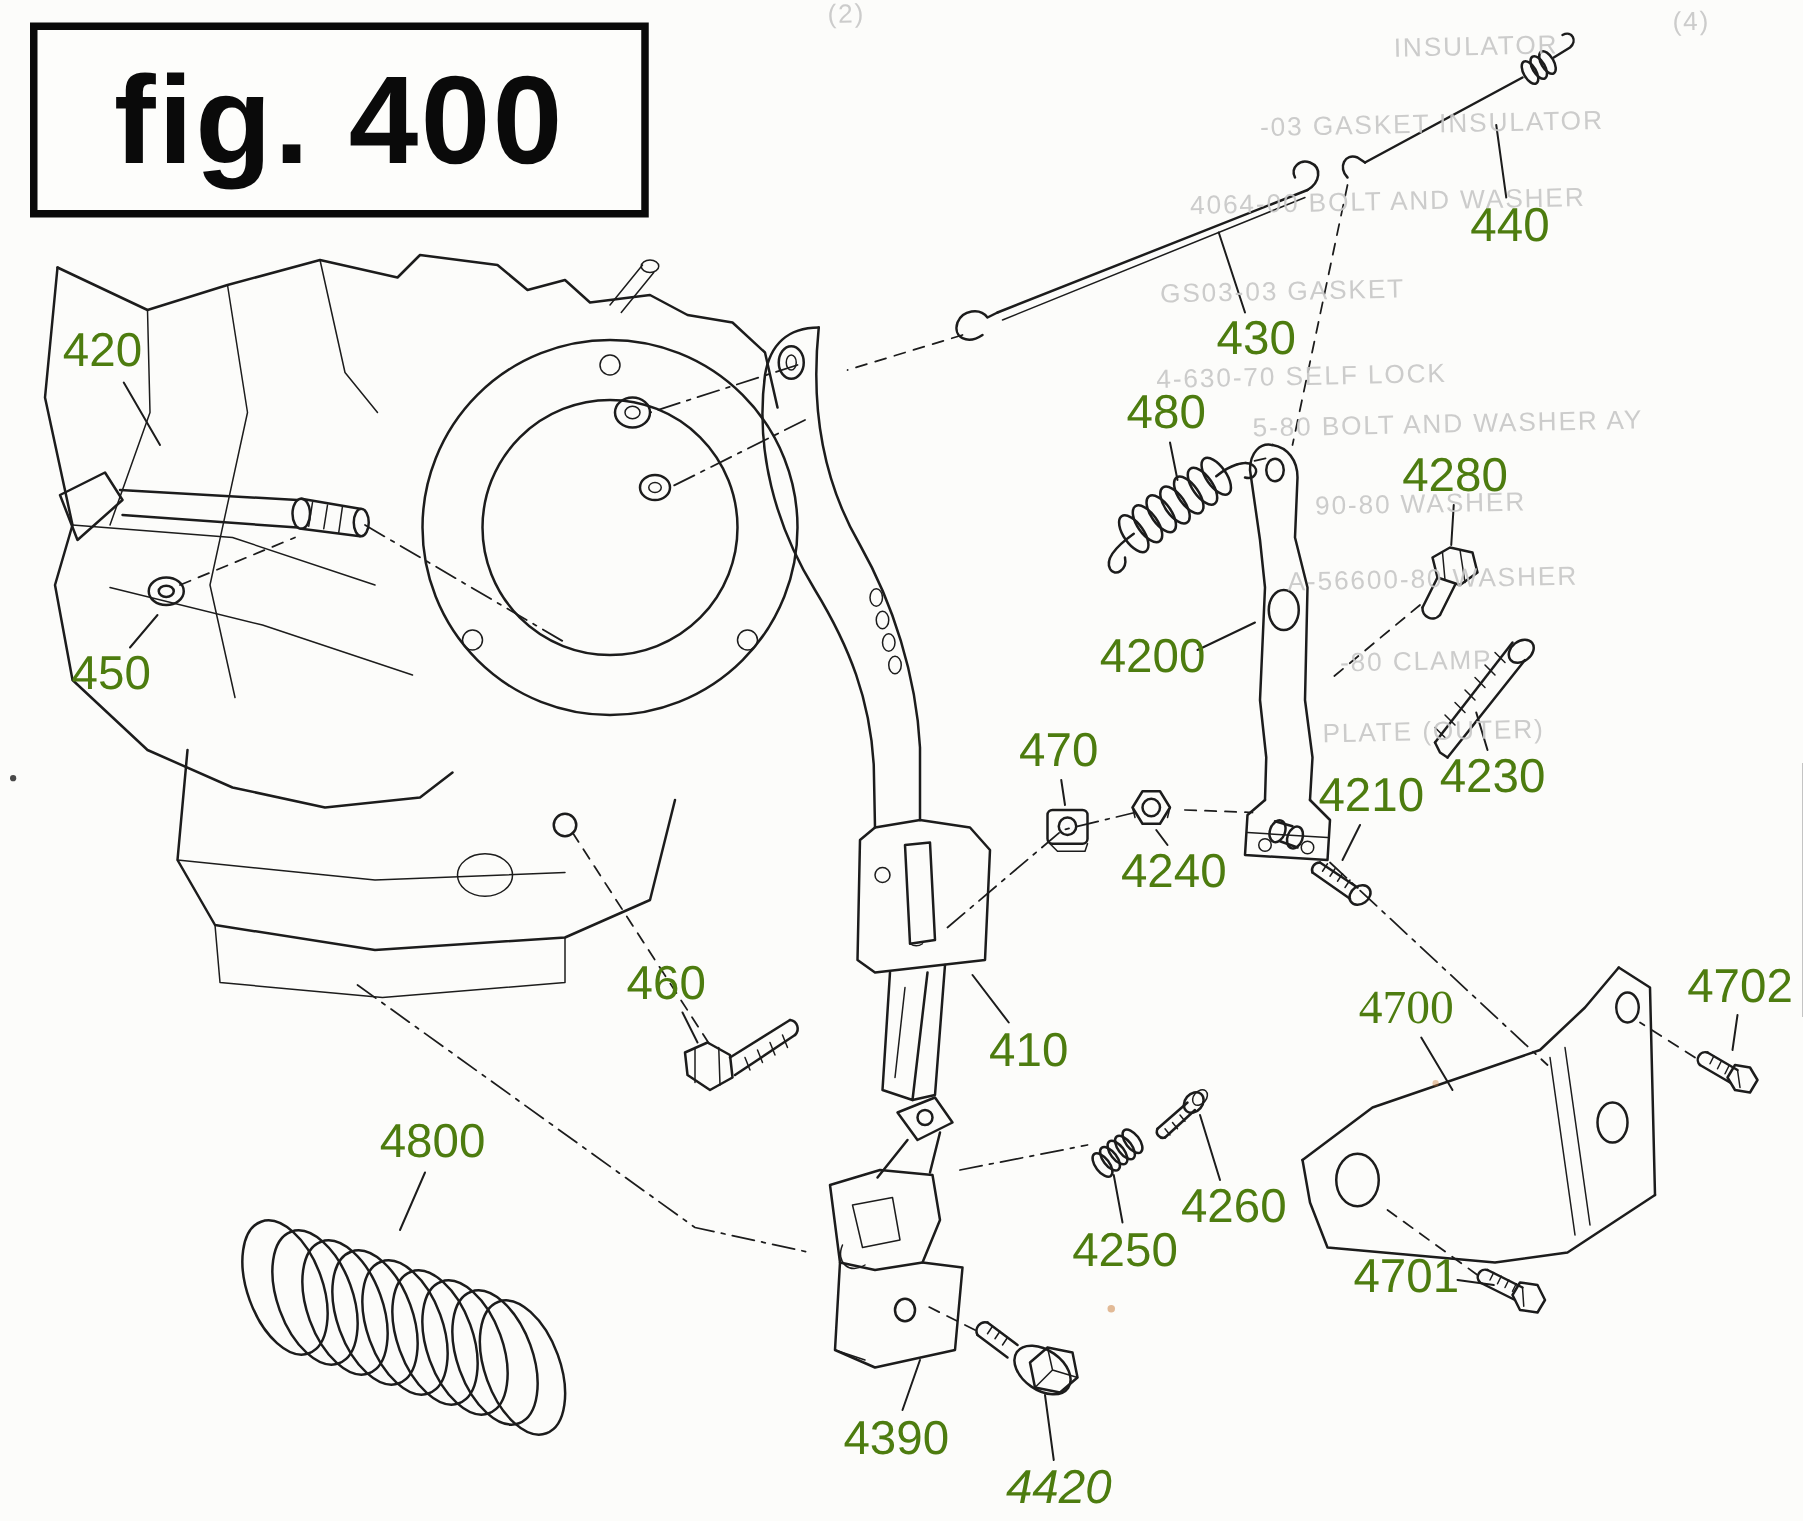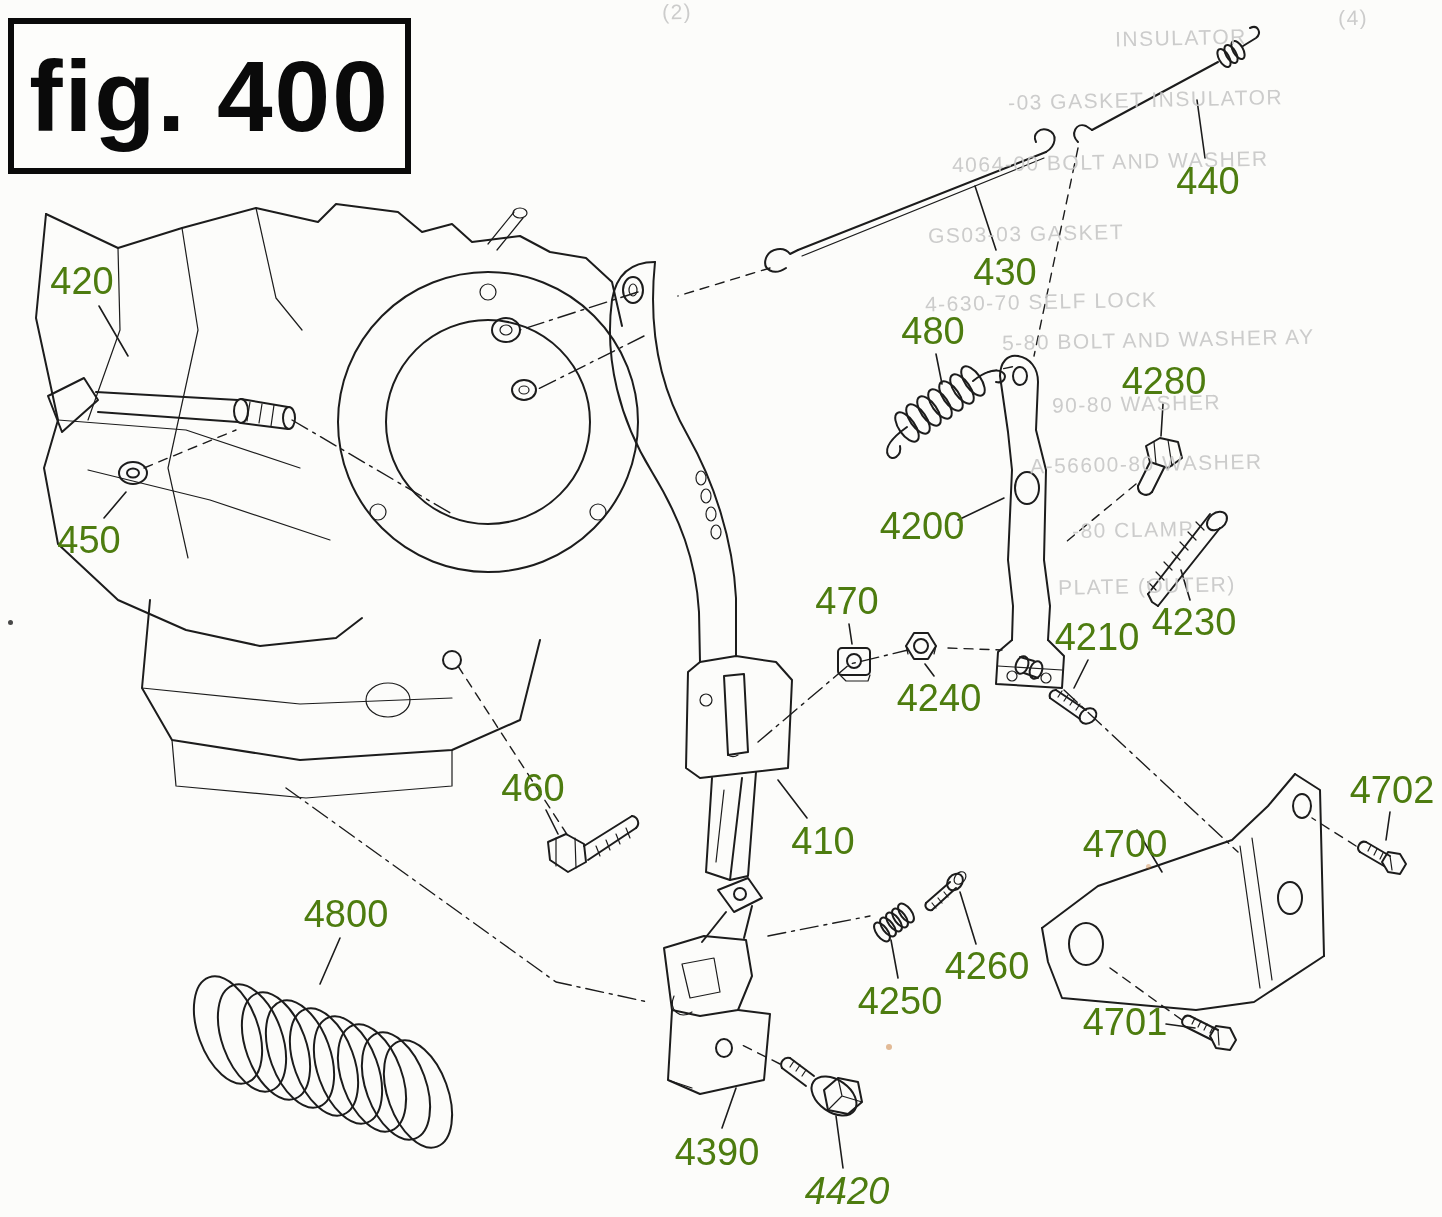--- a/index.html
+++ b/index.html
@@ -13,21 +13,21 @@
   .art path, .art circle, .art ellipse, .art rect, .art polygon {
     fill:none; stroke:#1c1c1c; stroke-width:2;
     stroke-linecap:round; stroke-linejoin:round;
   }
   .art .thin    { stroke-width:1.2; }
   .art .leader  { stroke-width:1.6; }
   .art .dash    { stroke-width:1.4; stroke-dasharray:9 7; }
   .art .dashdot { stroke-width:1.4; stroke-dasharray:18 6 3 6; }
 
   .figbox {
-    position:absolute; left:8px; top:18px; width:403px; height:156px;
+    position:absolute; left:24px; top:18px; width:495px; height:156px;
     border:6px solid #0a0a0a; background:#fdfdfb;
     display:flex; align-items:center; justify-content:center; z-index:3;
   }
   .figtitle {
     font-size:100px; font-weight:bold; color:#0a0a0a; letter-spacing:2px;
     font-family:"Liberation Sans", sans-serif;
   }
   .plabel {
     position:absolute; transform:translate(-50%,-50%);
     font-size:38px; color:#4d7c0f; white-space:nowrap; z-index:2;
@@ -350,21 +350,21 @@
   <div class="plabel" style="left:823px;  top:841px;">410</div>
   <div class="plabel" style="left:847px;  top:601px;">470</div>
   <div class="plabel" style="left:939px;  top:698px;">4240</div>
   <div class="plabel" style="left:933px;  top:331px;text-align:center;">480</div>
   <div class="plabel" style="left:922px;  top:526px;">4200</div>
   <div class="plabel" style="left:1005px; top:272px;">430</div>
   <div class="plabel" style="left:1208px; top:181px;">440</div>
   <div class="plabel" style="left:1164px; top:381px;">4280</div>
   <div class="plabel" style="left:1194px; top:622px;">4230</div>
   <div class="plabel" style="left:1097px; top:637px;">4210</div>
-  <div class="plabel" style="left:1125px; top:844px;">4700</div>
+  <div class="plabel" style="left:1125px; top:806px;font-family:Liberation Serif, serif;">4700</div>
   <div class="plabel" style="left:1392px; top:790px;">4702</div>
   <div class="plabel" style="left:1125px; top:1022px;">4701</div>
   <div class="plabel" style="left:900px;  top:1001px;">4250</div>
   <div class="plabel" style="left:987px;  top:966px;">4260</div>
   <div class="plabel" style="left:717px;  top:1152px;">4390</div>
   <div class="plabel" style="left:847px;  top:1191px;font-style:italic;">4420</div>
 
 </div>
 
 </body></html>

